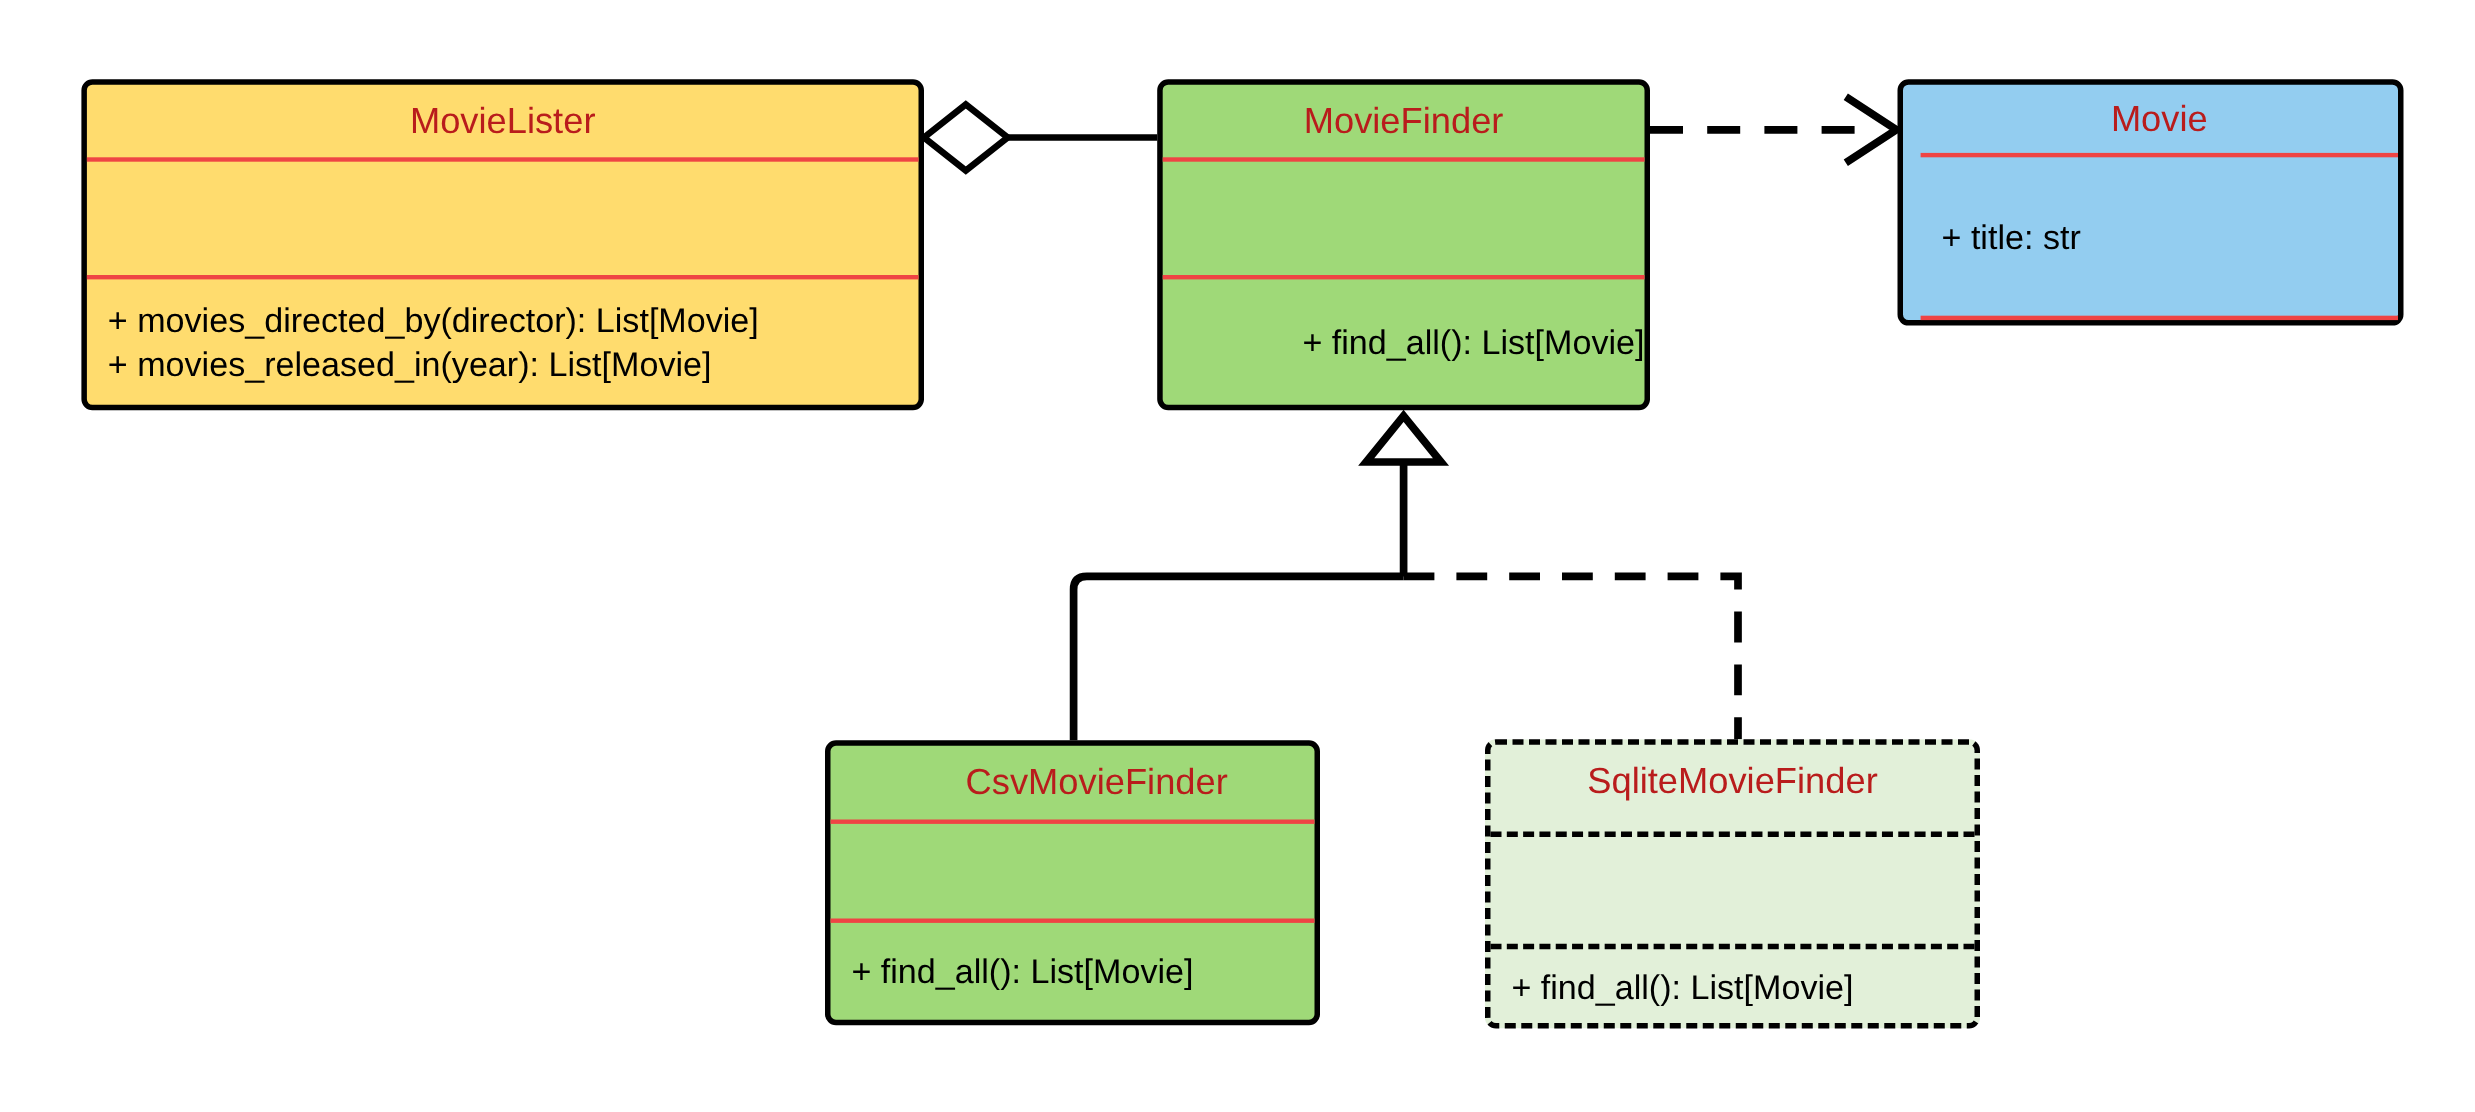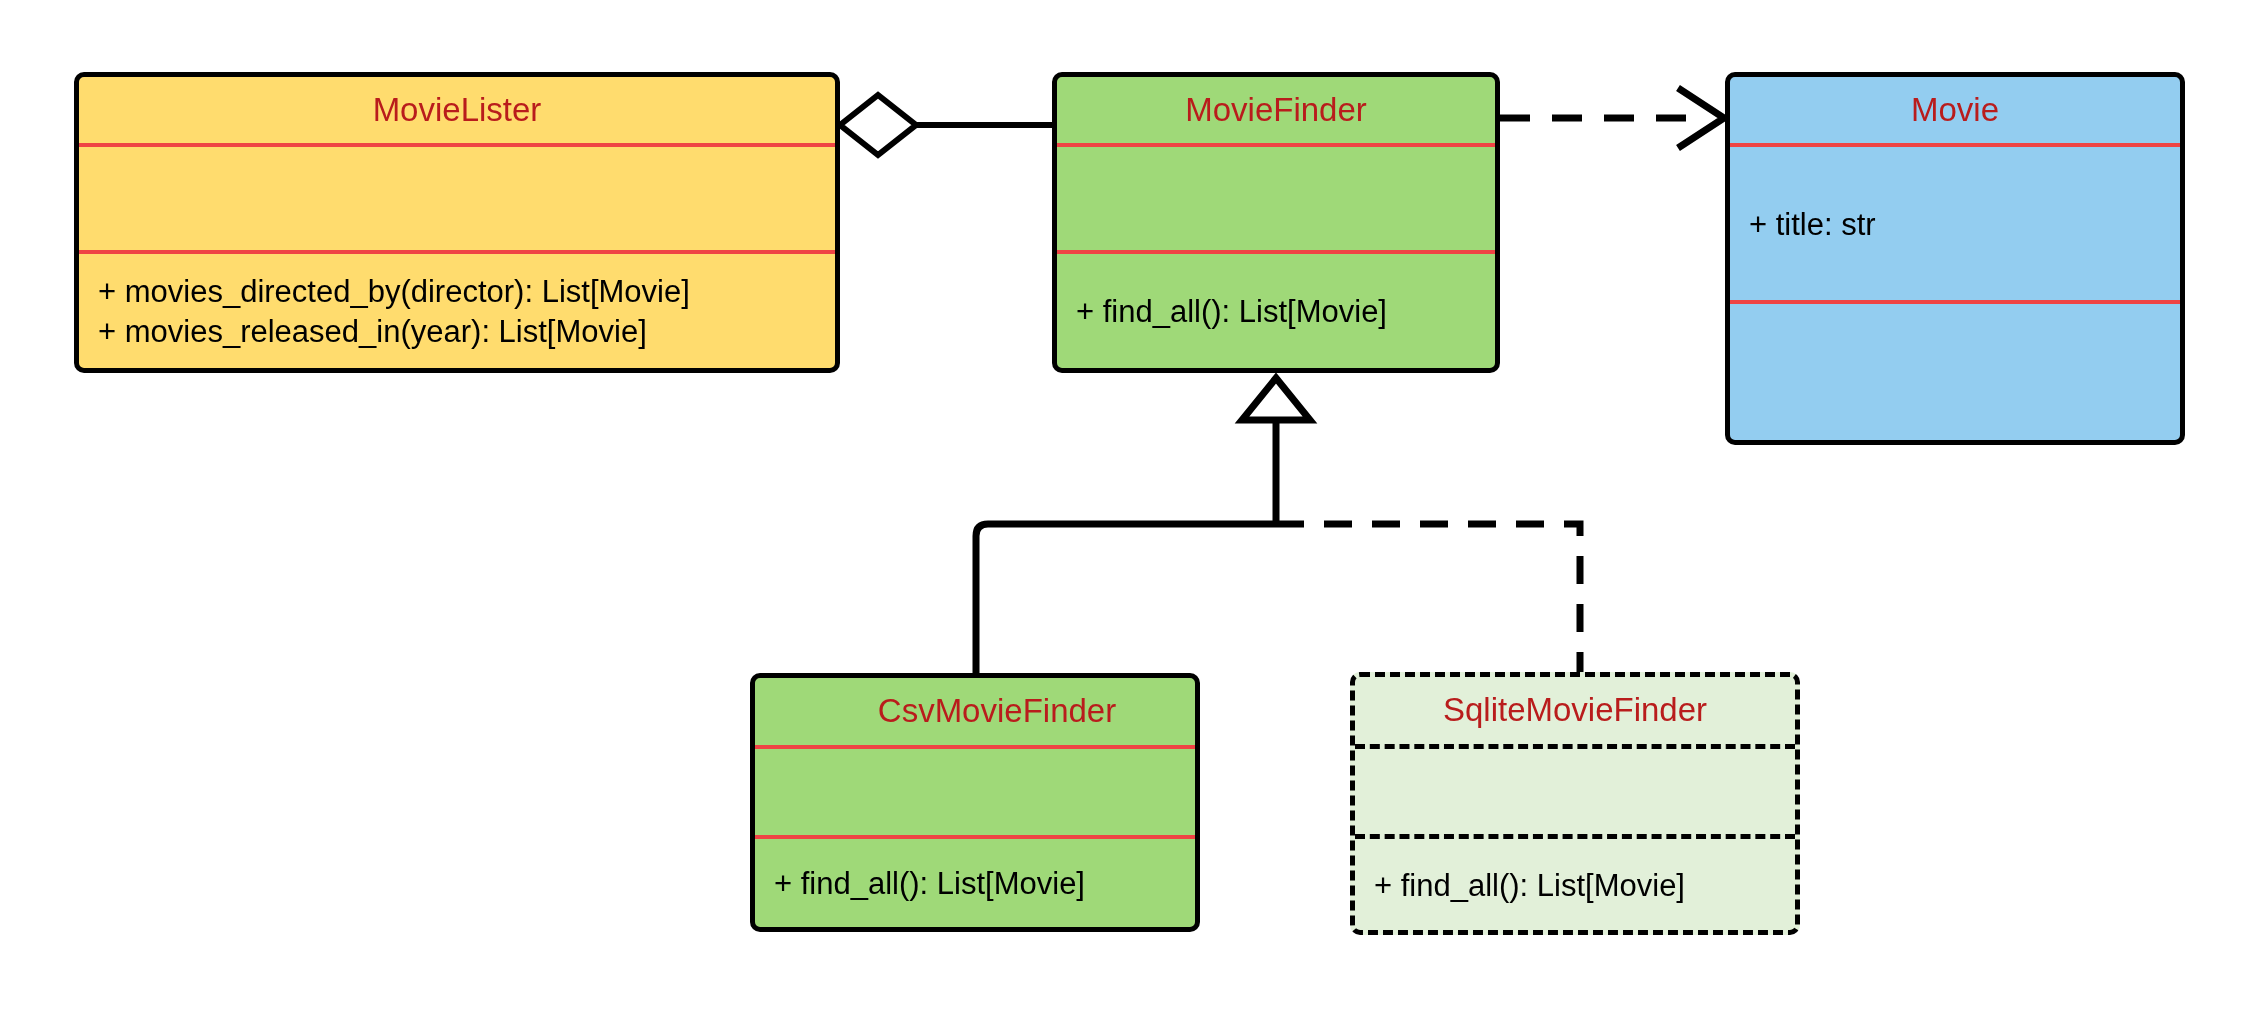--- a/index.html
+++ b/index.html
@@ -32,20 +32,21 @@
     box-sizing: border-box;
     border: 5px solid #000000;
     border-radius: 10px;
     display: flex;
     flex-direction: column;
     z-index: 2;
   }
   .uml-class.dashed {
     border-style: dashed;
     border-width: 5px;
+    gap: 12px;
   }
   .compartment {
     box-sizing: border-box;
     display: flex;
     flex-direction: column;
     justify-content: center;
     overflow: hidden;
   }
   .compartment.name-cmp {
     align-items: center;
@@ -110,31 +111,31 @@
     <div class="compartment name-cmp" style="height:66px;">
       <div class="class-title">MovieLister</div>
     </div>
     <div class="compartment div-top" style="height:107px;"></div>
     <div class="compartment div-top members-cmp" style="flex:1 1 auto;">
       <div class="member">+ movies_directed_by(director): List[Movie]</div>
       <div class="member">+ movies_released_in(year): List[Movie]</div>
     </div>
   </div>
 
-  <div class="uml-class" style="left:1052px; top:72px; width:448px; height:301px; background:#9fd978;">
+  <div class="uml-class" style="left:1052px; top:72px; width:448px; height:301px; background:#9fd978;text-align:right;">
     <div class="compartment name-cmp" style="height:66px;">
       <div class="class-title">MovieFinder</div>
     </div>
     <div class="compartment div-top" style="height:107px;"></div>
     <div class="compartment div-top members-cmp" style="flex:1 1 auto;">
       <div class="member">+ find_all(): List[Movie]</div>
     </div>
   </div>
 
-  <div class="uml-class" style="left:1725px; top:72px; width:460px; height:373px; background:#93cdf0;">
+  <div class="uml-class" style="left:1725px; top:72px; width:460px; height:224px; background:#93cdf0;padding-left:16px;">
     <div class="compartment name-cmp" style="height:66px;">
       <div class="class-title">Movie</div>
     </div>
     <div class="compartment div-top members-cmp" style="height:157px;">
       <div class="member">+ title: str</div>
     </div>
     <div class="compartment div-top" style="flex:1 1 auto;"></div>
   </div>
 
   <div class="uml-class" style="left:750px; top:673px; width:450px; height:259px; background:#9fd978;">

